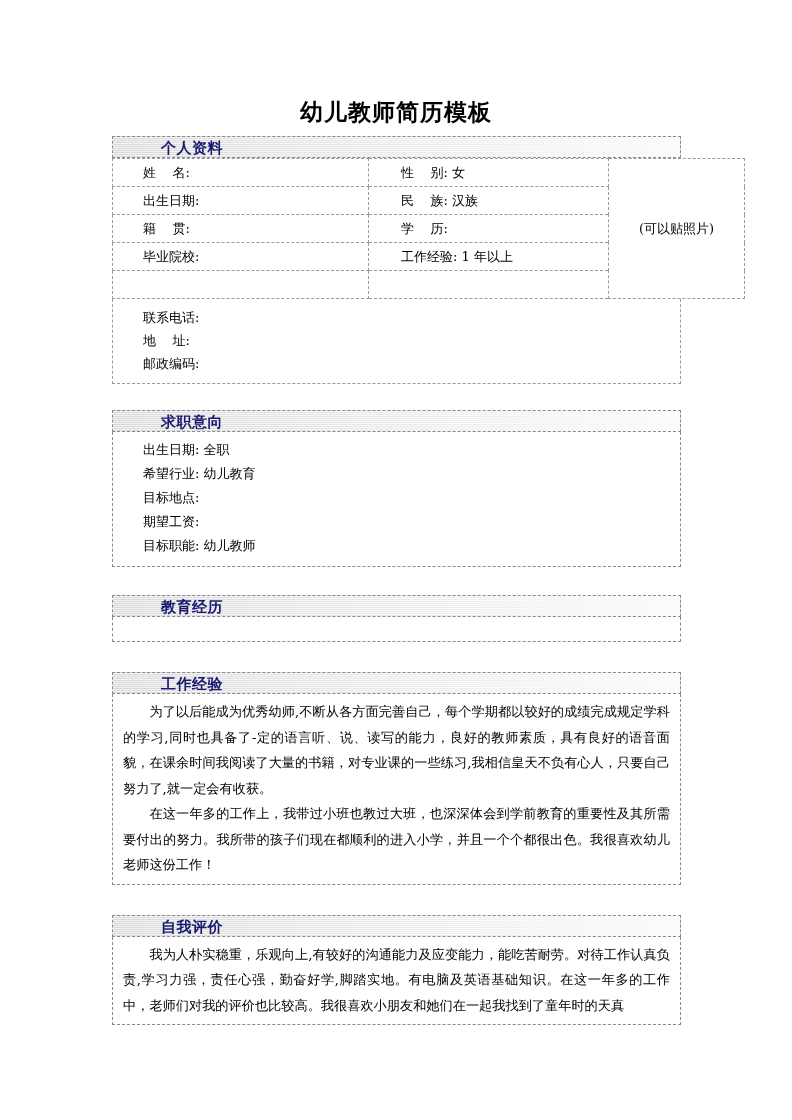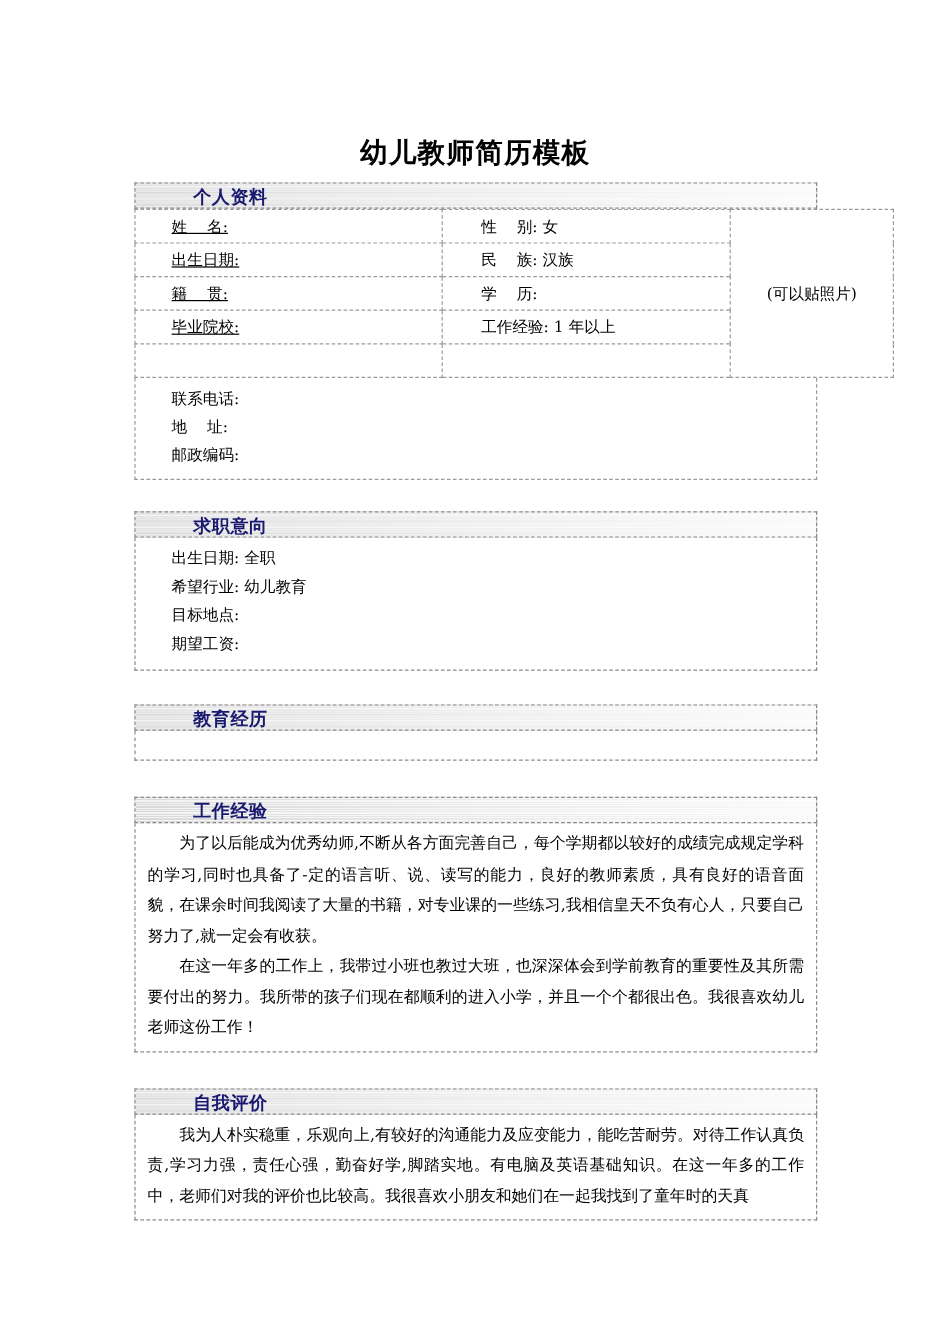--- a/index.html
+++ b/index.html
@@ -24,21 +24,21 @@
     position: relative;
   }
 
   
   .doc-title {
     text-align: center;
     font-size: 23px;
     font-weight: bold;
     font-family: "DejaVu Serif", "Liberation Serif", serif;
     letter-spacing: 1px;
-    margin: 16px;
+    margin: 0;
     padding-top: 97px;
     line-height: 30px;
     color: #000;
   }
 
   
   .content {
     position: absolute;
     left: 112px;
     top: 136px;
@@ -79,21 +79,21 @@
     table-layout: fixed;
   }
   .pi-table td {
     border: 1px dashed #9a9a9a;
     height: 27px;
     padding: 0 0 0 0;
     vertical-align: middle;
     font-size: 13px;
     font-family: "DejaVu Serif", "Liberation Serif", serif;
   }
-  .pi-table td.c1 { width: 225px; padding-left: 30px; text-decoration: underline; }
+  .pi-table td.c1 { width: 225px; padding-left: 30px; }
   .pi-table td.c2 { width: 207px; padding-left: 32px; }
   .pi-table td.c3 { width: 135px; text-align: center; }
   .pi-label { white-space: pre; }
   .pi-val { }
 
   .photo-cell {
     text-align: center;
     font-size: 13px;
   }
 
@@ -199,20 +199,21 @@
     <div class="gap-26"></div>
 
     <div class="sec-head">
       <span class="sec-title">求职意向</span>
     </div>
     <div class="ji-box">
       <div class="ji-line">出生日期: 全职</div>
       <div class="ji-line">希望行业: 幼儿教育</div>
       <div class="ji-line">目标地点:</div>
       <div class="ji-line">期望工资:</div>
+      <div class="ji-line">目标职能: 幼儿教师</div>
     </div>
 
     <div class="gap-28"></div>
 
     <div class="sec-head">
       <span class="sec-title">教育经历</span>
     </div>
     <div class="empty-box"></div>
 
     <div class="gap-30"></div>

